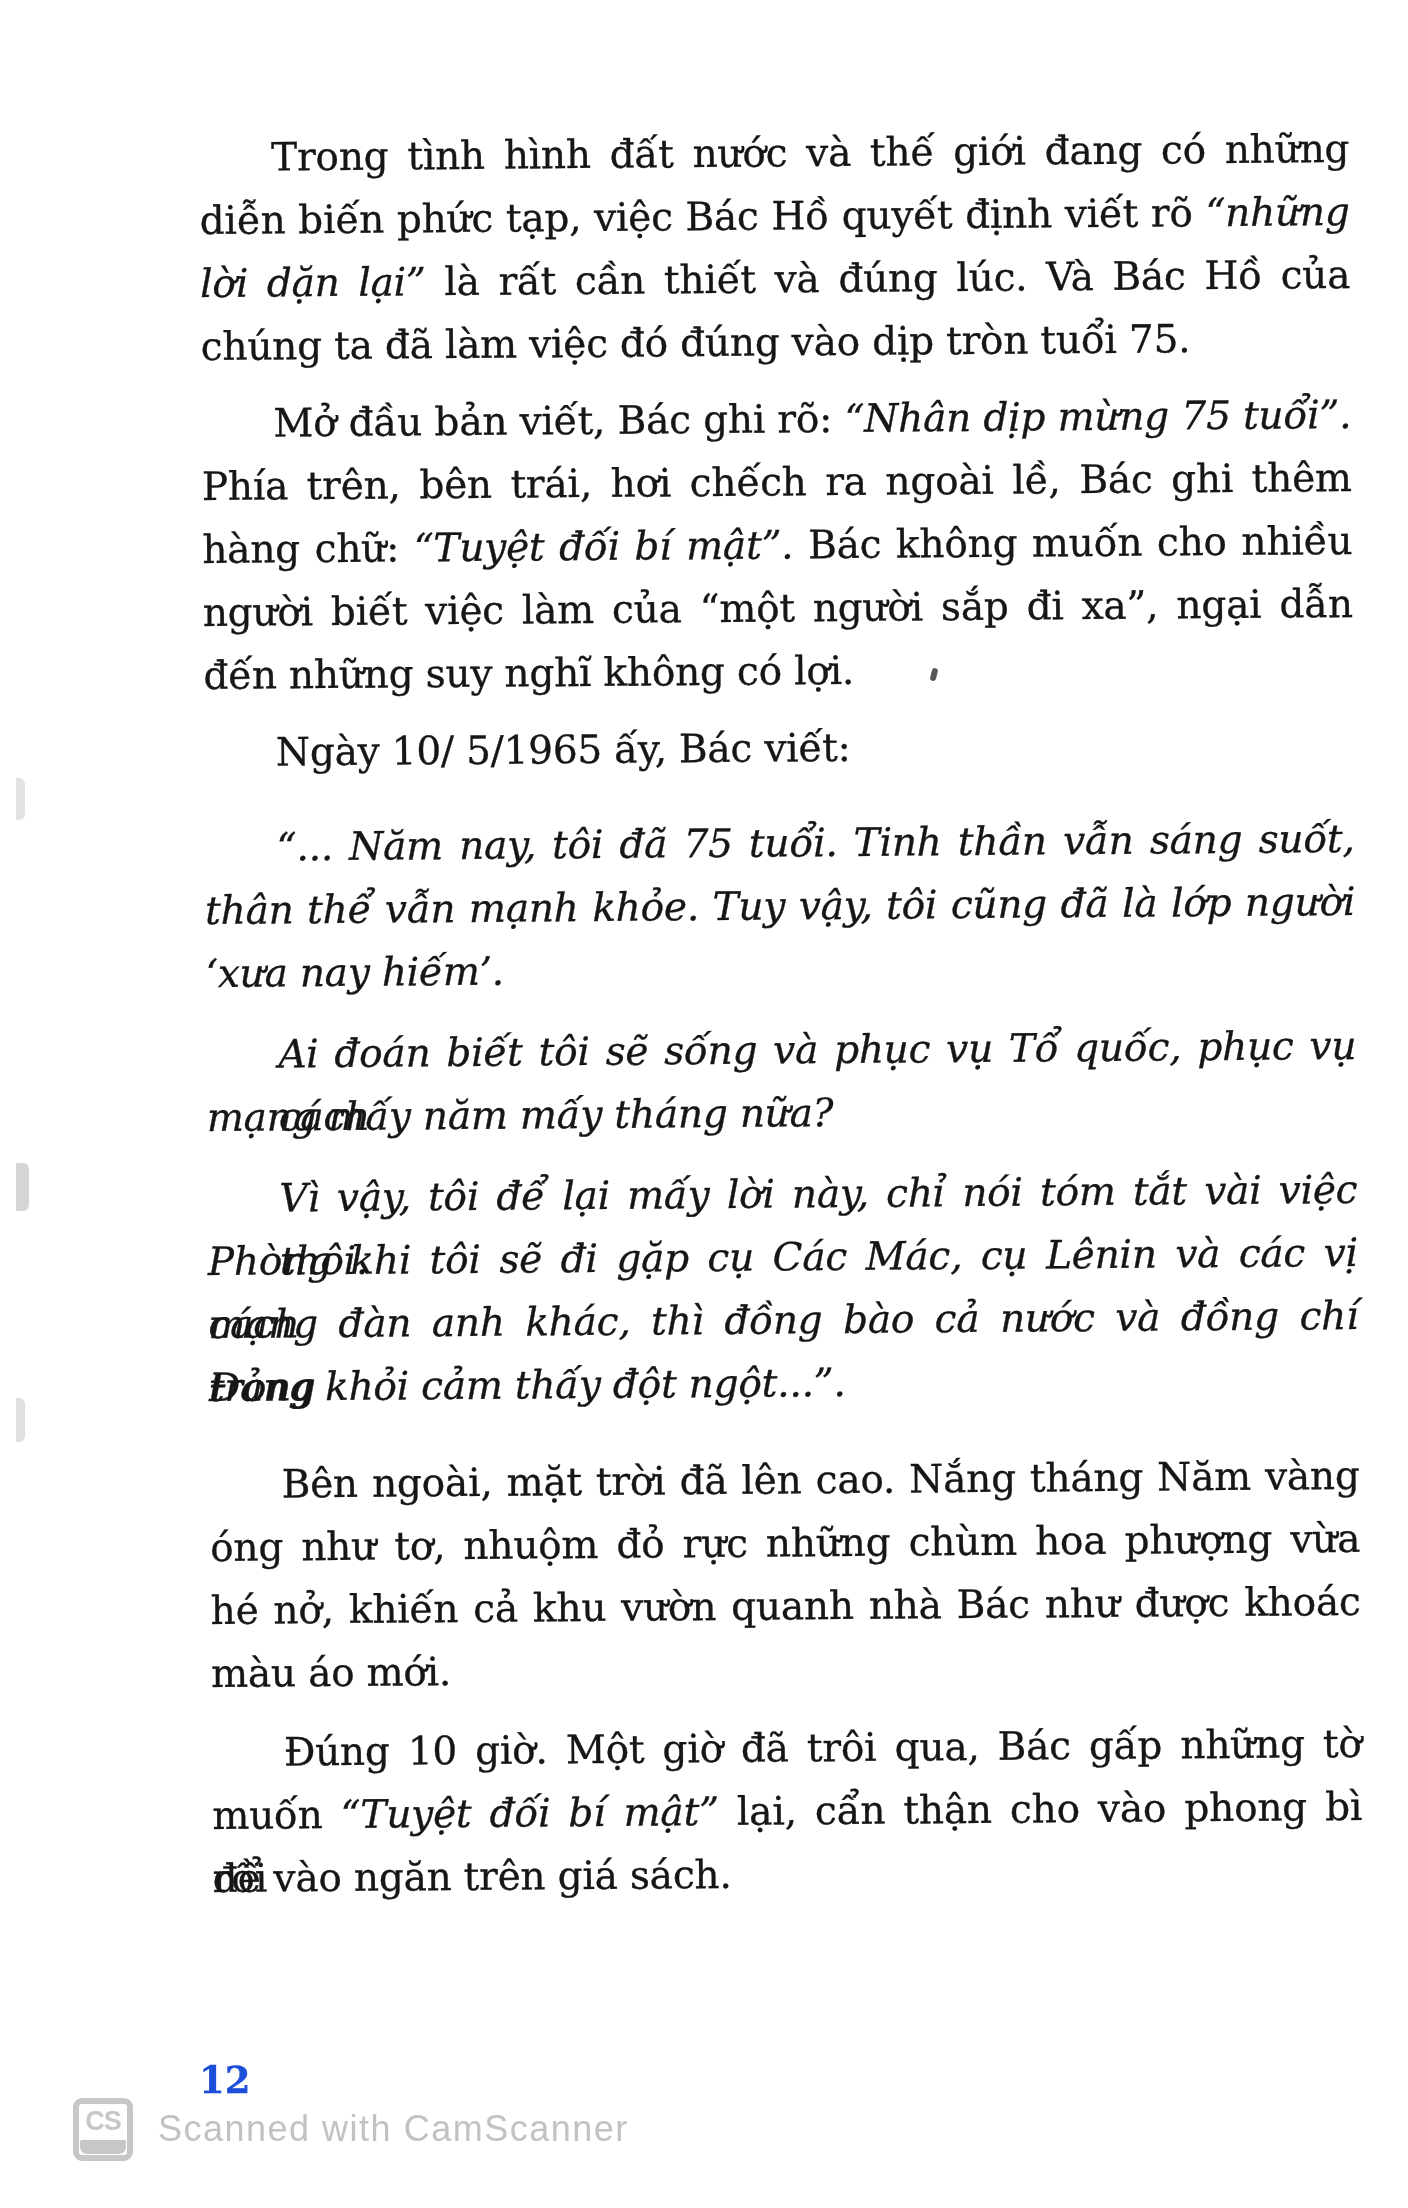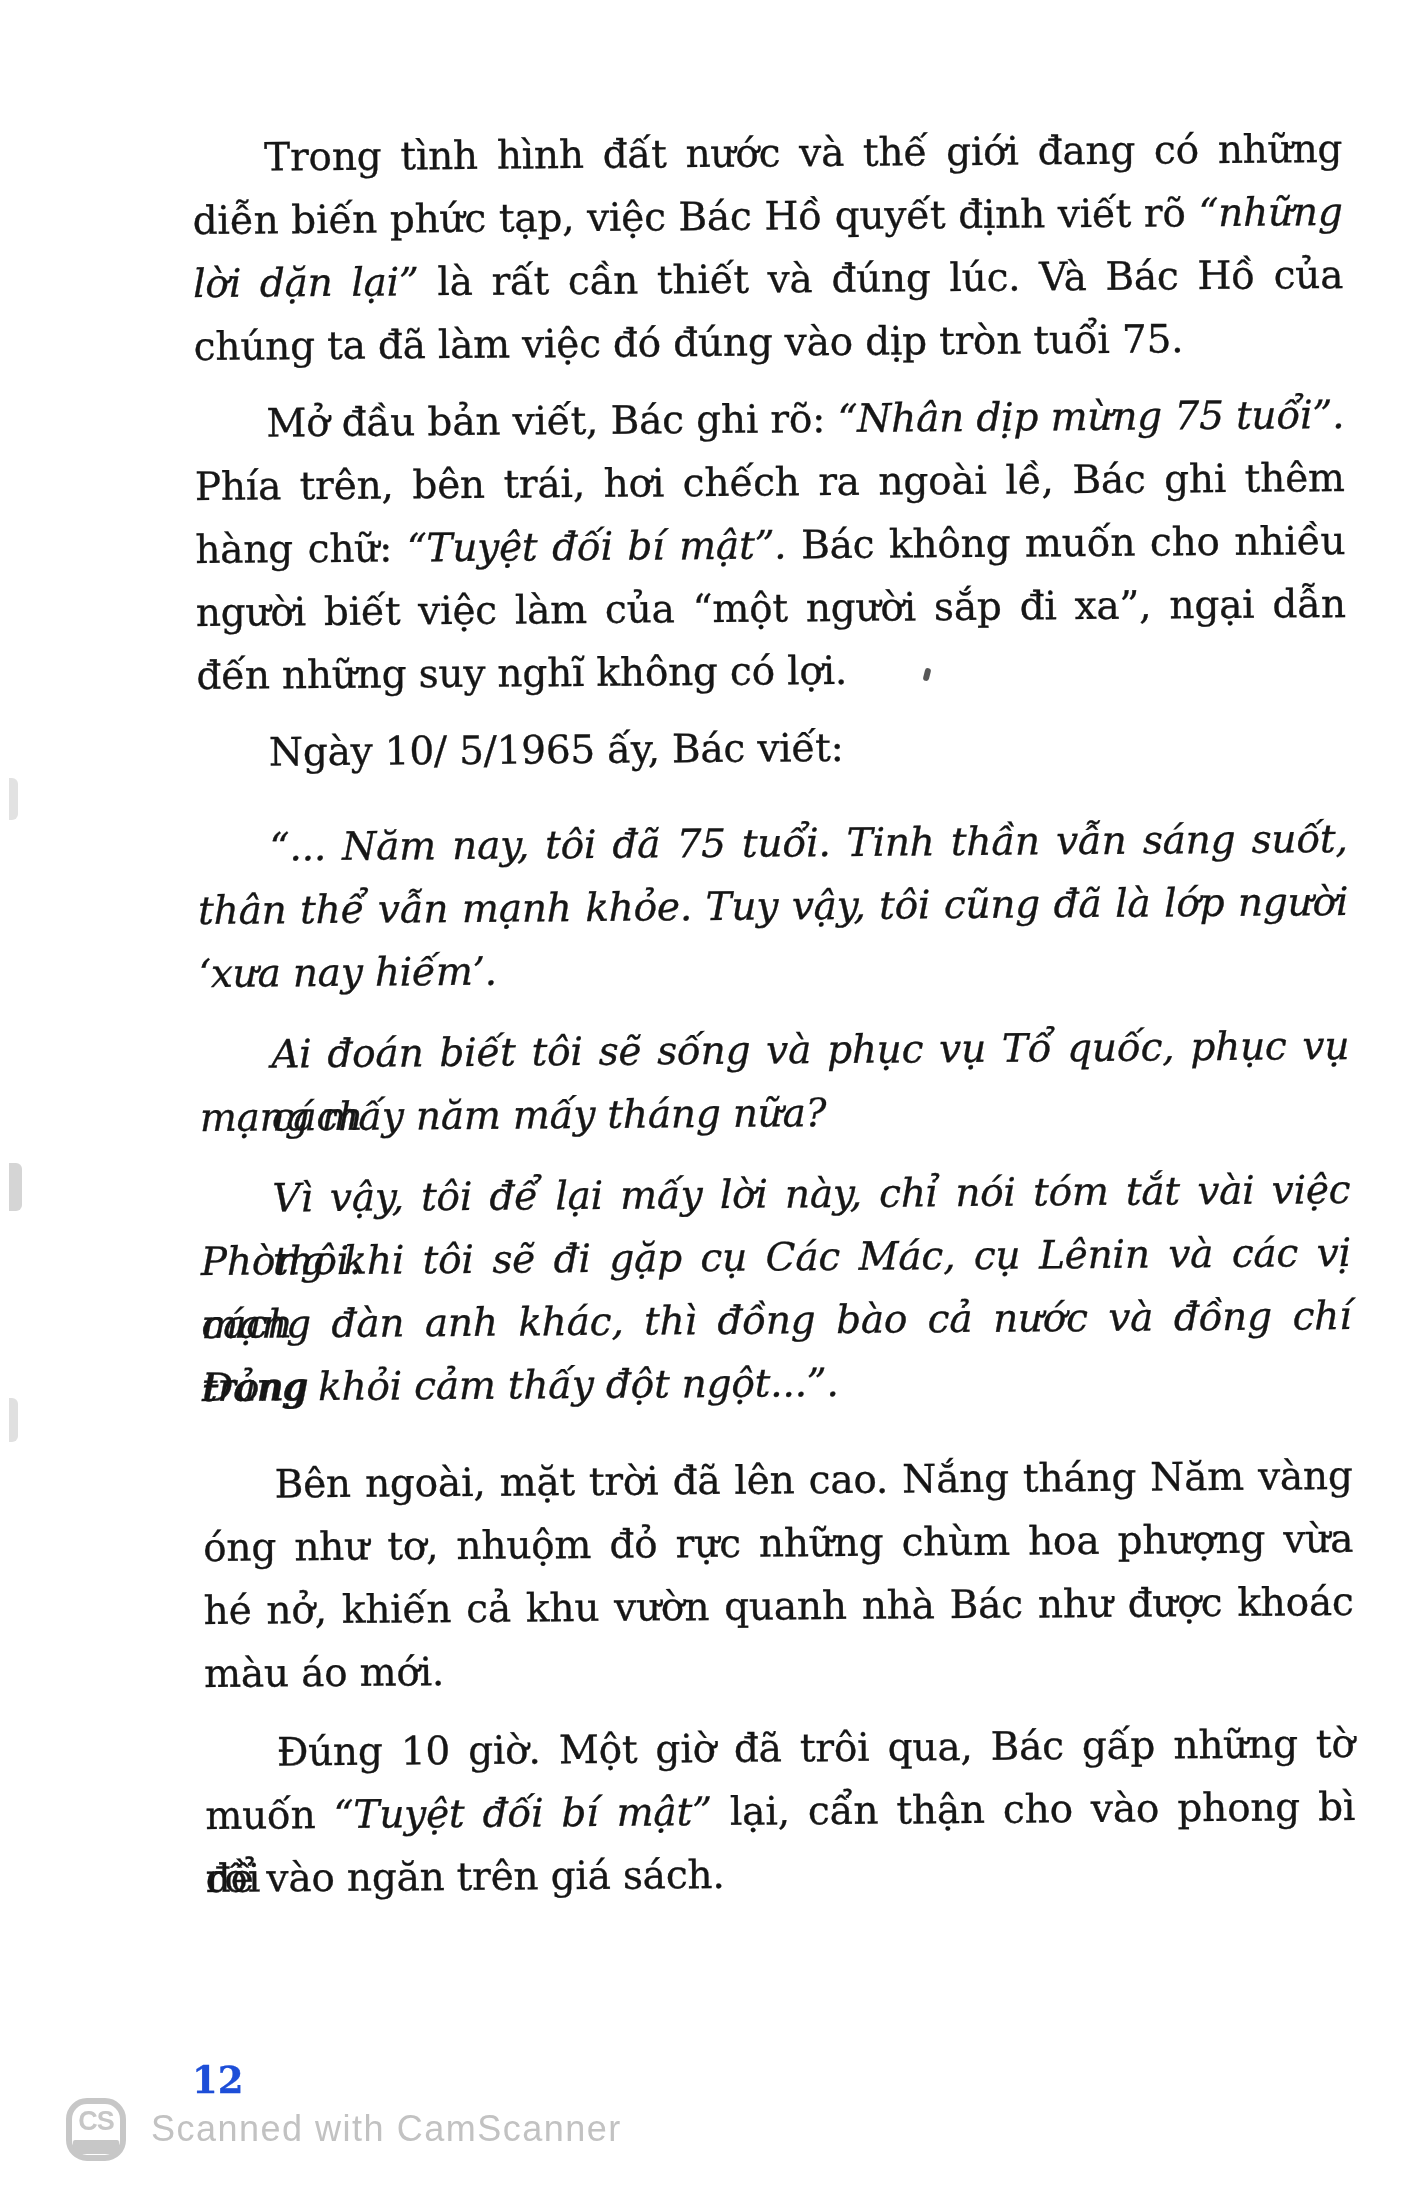--- a/index.html
+++ b/index.html
@@ -1,20 +1,20 @@
 <!DOCTYPE html>
 <html><head>
 <meta charset="utf-8">
 <title>Scanned page</title>
 <style>
   html, body { margin: 0; padding: 0; background: #ffffff; }
   body { width: 1408px; height: 2208px; position: relative; overflow: hidden; }
 
   #page {
-    position: absolute; left: 9px; top: 0; width: 1180px; height: 2208px;
+    position: absolute; left: 16px; top: 0; width: 1180px; height: 2208px;
     background: #ffffff;
   }
 
   
   #text-block {
     position: absolute;
     left: 183px; top: 126px; width: 1150px;
     font-family: "DejaVu Serif", "Liberation Serif", serif;
     font-size: 39px;
     color: #161616;
@@ -49,21 +49,21 @@
 
   
   #page-number {
     position: absolute; left: 183px; top: 2060px;
     font-family: "DejaVu Serif", serif; font-weight: bold;
     font-size: 37px; line-height: 40px; color: #1d4ed8;
     -webkit-text-stroke: 0.3px currentColor;
   }
   #cs-logo {
     position: absolute; left: 57px; top: 2098px; width: 60px; height: 63px;
-    border: 6px solid #c7c7c7; border-radius: 21px; background: #ffffff;
+    border: 6px solid #c7c7c7; border-radius: 9px; background: #ffffff;
     box-sizing: border-box;
   }
   #cs-label {
     position: absolute; left: 0; right: 0; top: 2px; text-align: center;
     font-family: "Liberation Sans", sans-serif; font-weight: bold;
     font-size: 27px; line-height: 30px; color: #c7c7c7; letter-spacing: -1px;
   }
   #cs-bar {
     position: absolute; left: 1px; right: 1px; bottom: 1px; height: 14px;
     background: #c7c7c7; border-radius: 2px 2px 7px 7px;

